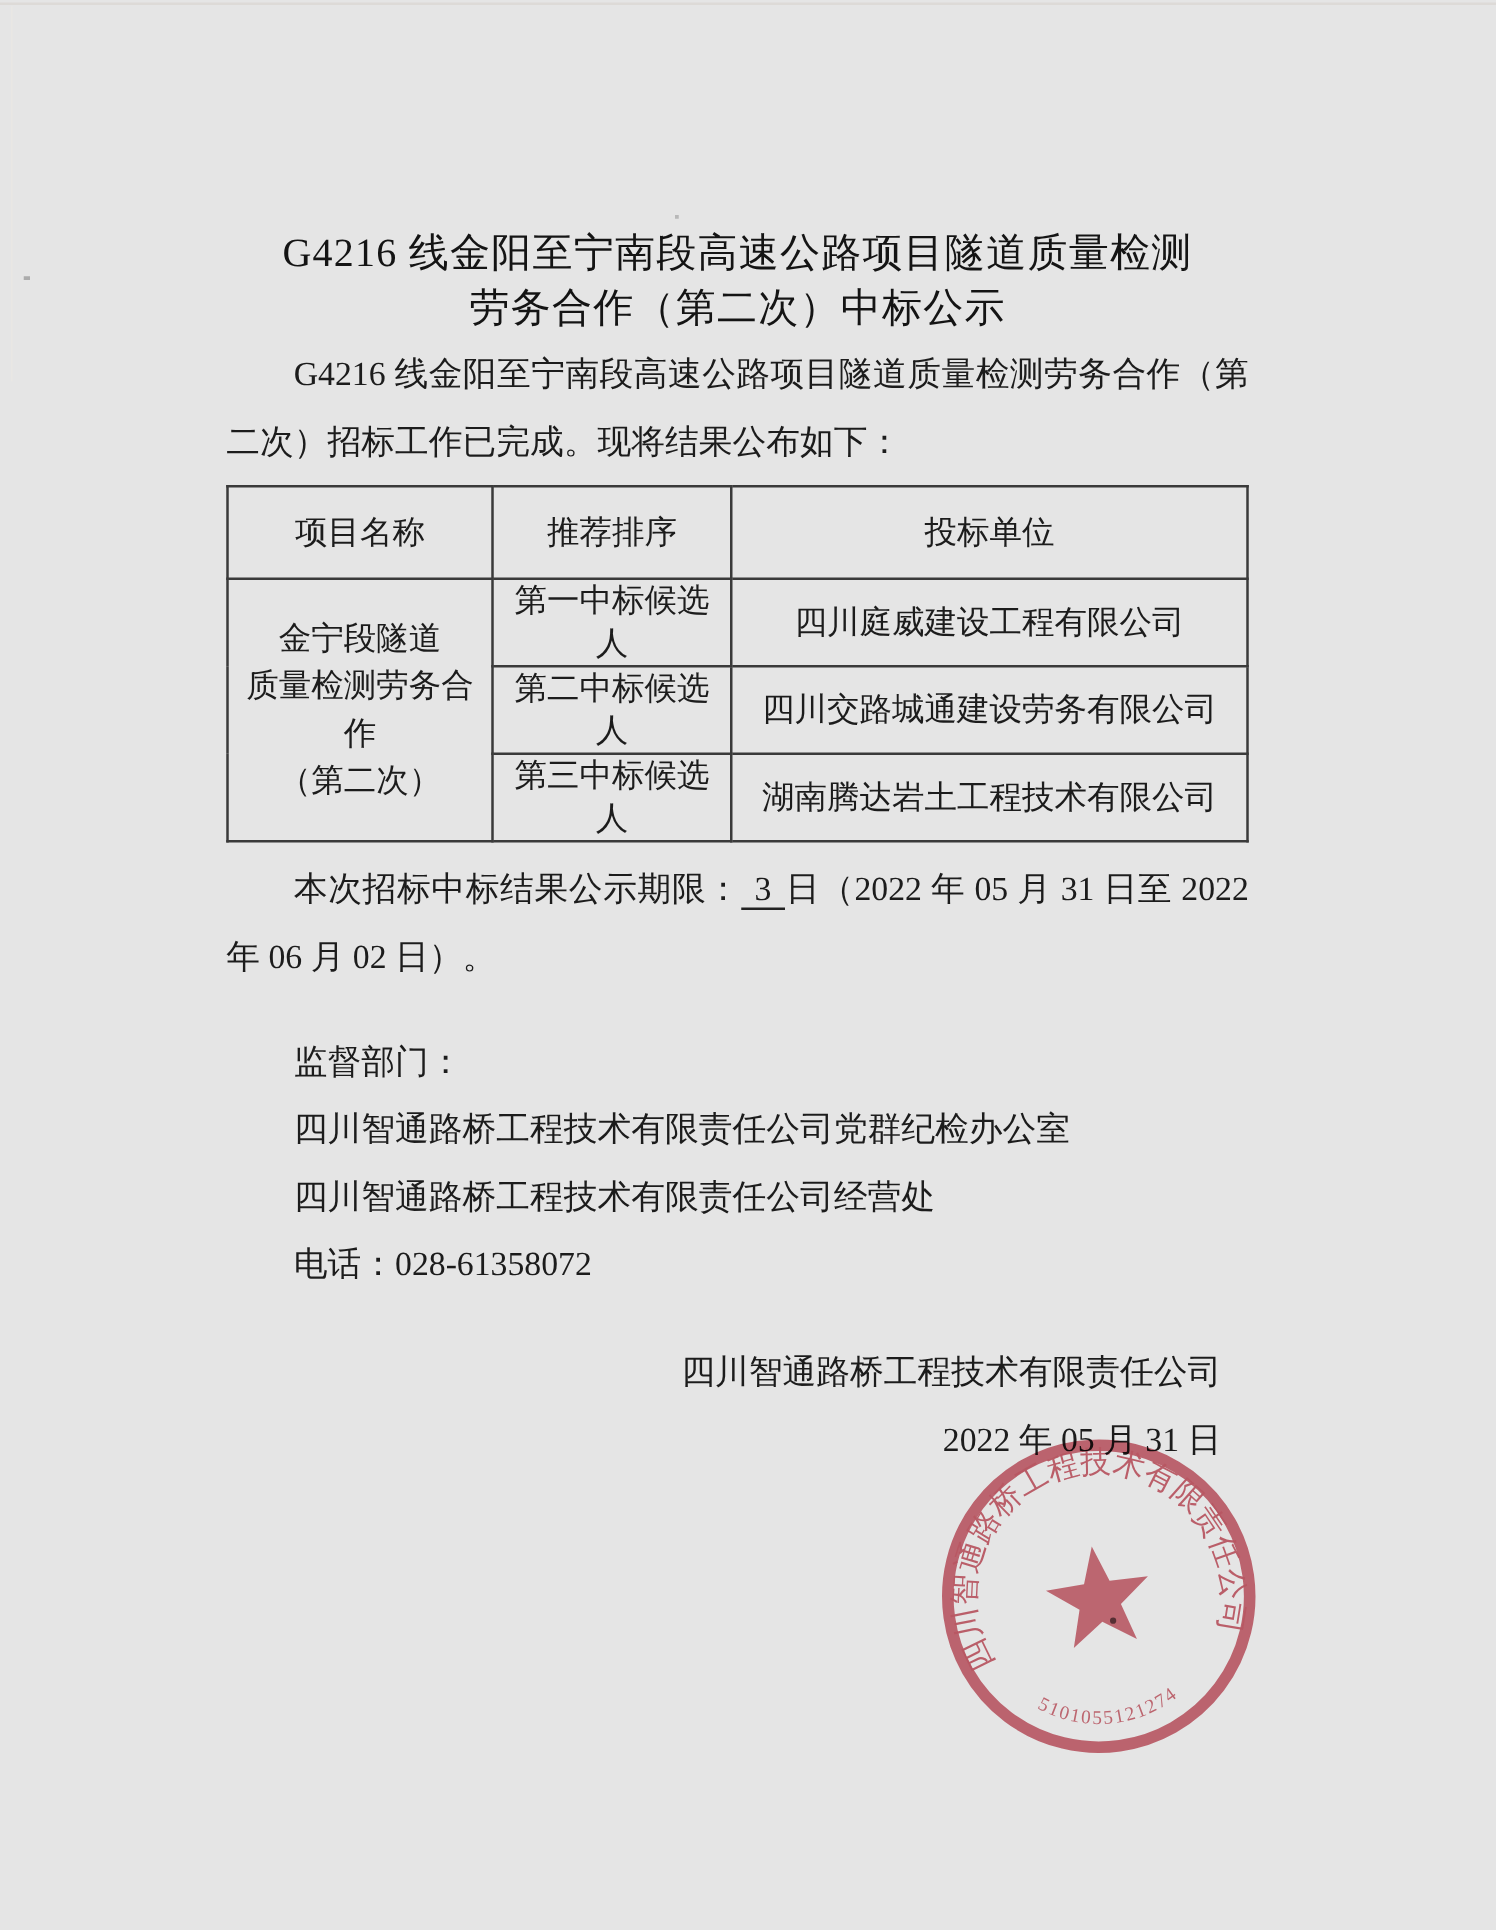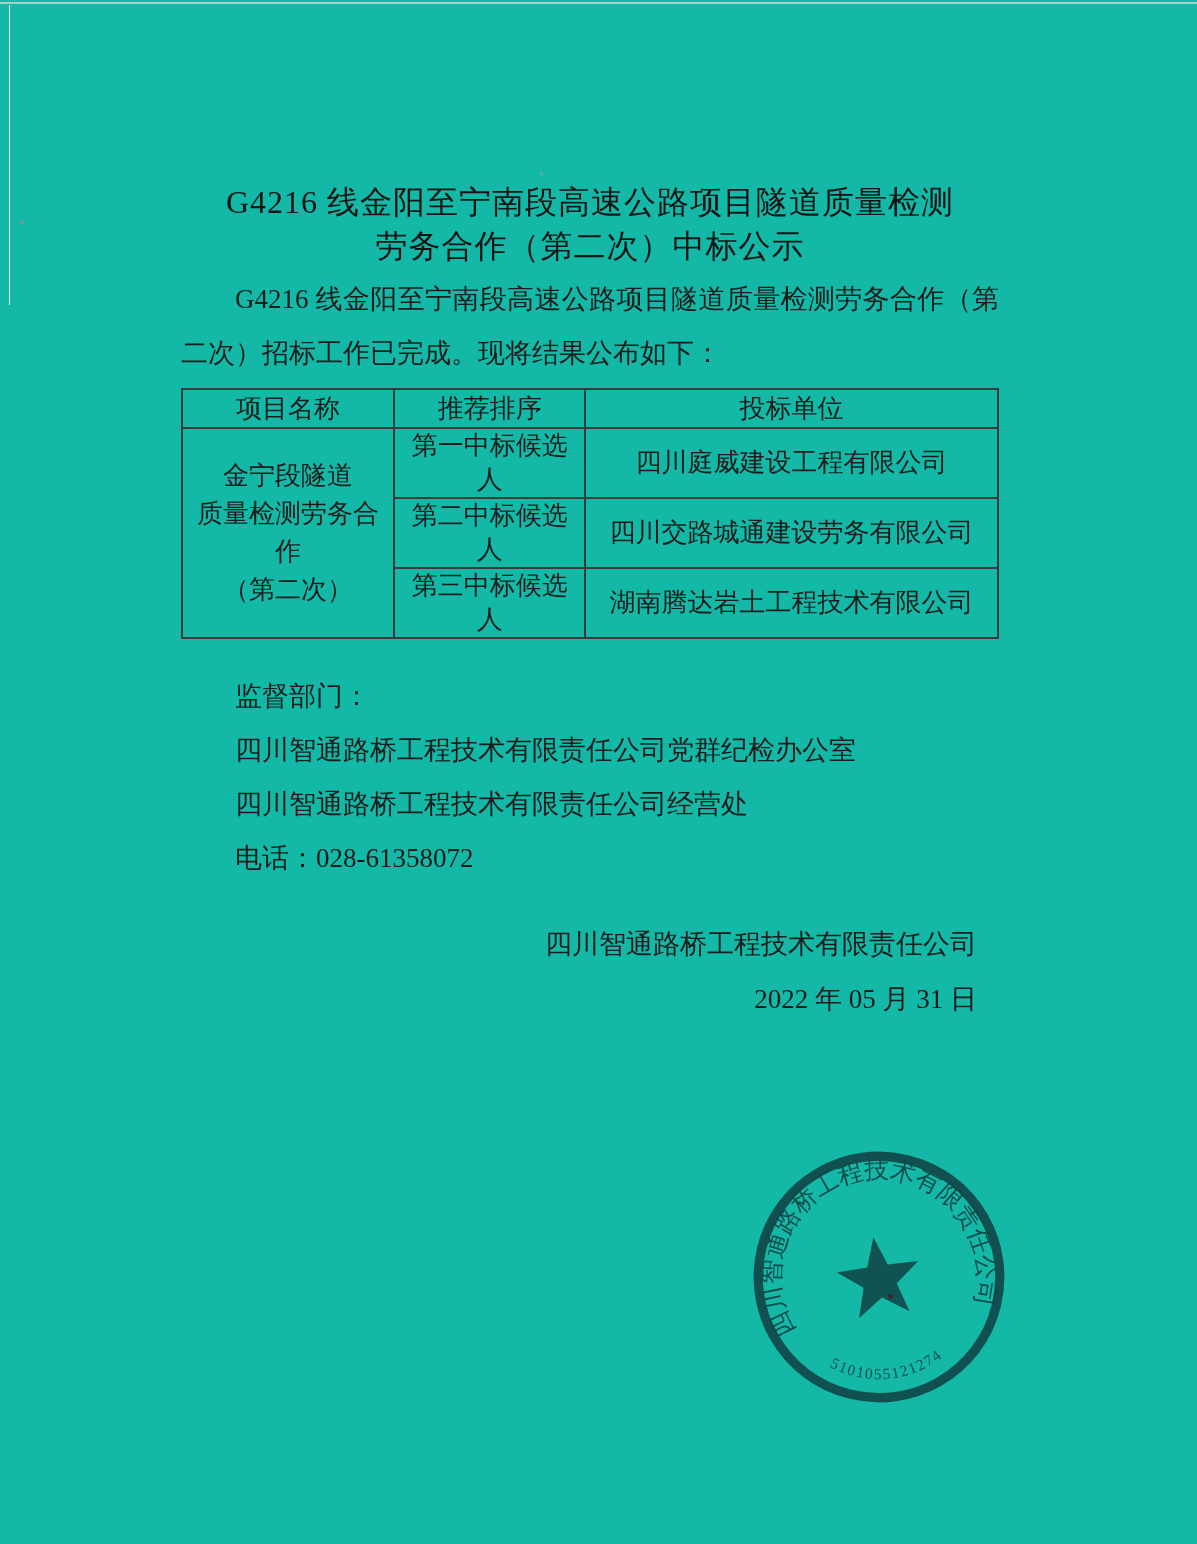--- a/index.html
+++ b/index.html
@@ -6,21 +6,21 @@
   html,body { background:#ffffff; }
   body {
     width:1197px; height:1544px;
     font-family:"Liberation Serif","DejaVu Serif",serif;
     color:#1c1c1c;
     position:relative;
     overflow:hidden;
   }
   .page {
     position:absolute; inset:0;
-    background:#14b8a6;
+    background:#e5e5e5;
   }
   
   .scan-top-line { position:absolute; top:2px; left:0; width:1197px; height:2px; background:#d9d5d1; opacity:.75; }
   .scan-left-line { position:absolute; top:5px; left:9px; width:1px; height:300px; background:#eae7e4; }
   .speck-1 { position:absolute; left:19px; top:221px; width:5px; height:3px; background:#8d8d8d; opacity:.65; }
   .speck-2 { position:absolute; left:888px; top:1294px; width:5px; height:5px; background:#4a4a4a; border-radius:50%; opacity:.8; }
   .speck-3 { position:absolute; left:540px; top:172px; width:3px; height:3px; background:#9a9a9a; opacity:.6; }
 
   .content {
     position:absolute; left:181px; top:180px; width:818px;
@@ -36,21 +36,21 @@
     border-collapse:collapse;
     font-size:26px; line-height:34px;
     color:#1c1c1c;
   }
   table.bid-table th, table.bid-table td {
     border:2px solid #3a3a3a;
     text-align:center; vertical-align:middle;
     font-weight:normal;
     padding:0 4px;
   }
-  table.bid-table th { height:39px; }
+  table.bid-table th { height:74px; }
   table.bid-table td { height:57px; }
   .col-project { width:26%; }
   .col-rank    { width:23.4%;margin-top:25px; }
   .col-bidder  { width:50.6%; }
   .project-cell div { line-height:38px; }
 
   .u-days {
     border-bottom:2px solid #222;
     padding:0 11px;
   }
@@ -107,20 +107,21 @@
         <td>第二中标候选人</td>
         <td>四川交路城通建设劳务有限公司</td>
       </tr>
       <tr>
         <td>第三中标候选人</td>
         <td>湖南腾达岩土工程技术有限公司</td>
       </tr>
     </tbody>
       </table>
 
+    <p class="para para-gap"><span>本次招标中标结果公示期限：</span><span class="u-days">3</span><span>日（2022 年 05 月 31 日至 2022 年 06 月 02 日）。</span></p>
 
 
     <p class="plain-line" style="margin-top:30px;">监督部门：</p>
     <p class="plain-line">四川智通路桥工程技术有限责任公司党群纪检办公室</p>
     <p class="plain-line">四川智通路桥工程技术有限责任公司经营处</p>
     <p class="plain-line">电话：028-61358072</p>
 
     <div class="sig-block">
       <div class="sig-line">四川智通路桥工程技术有限责任公司</div>
       <div class="sig-line">2022 年 05 月 31 日</div>

